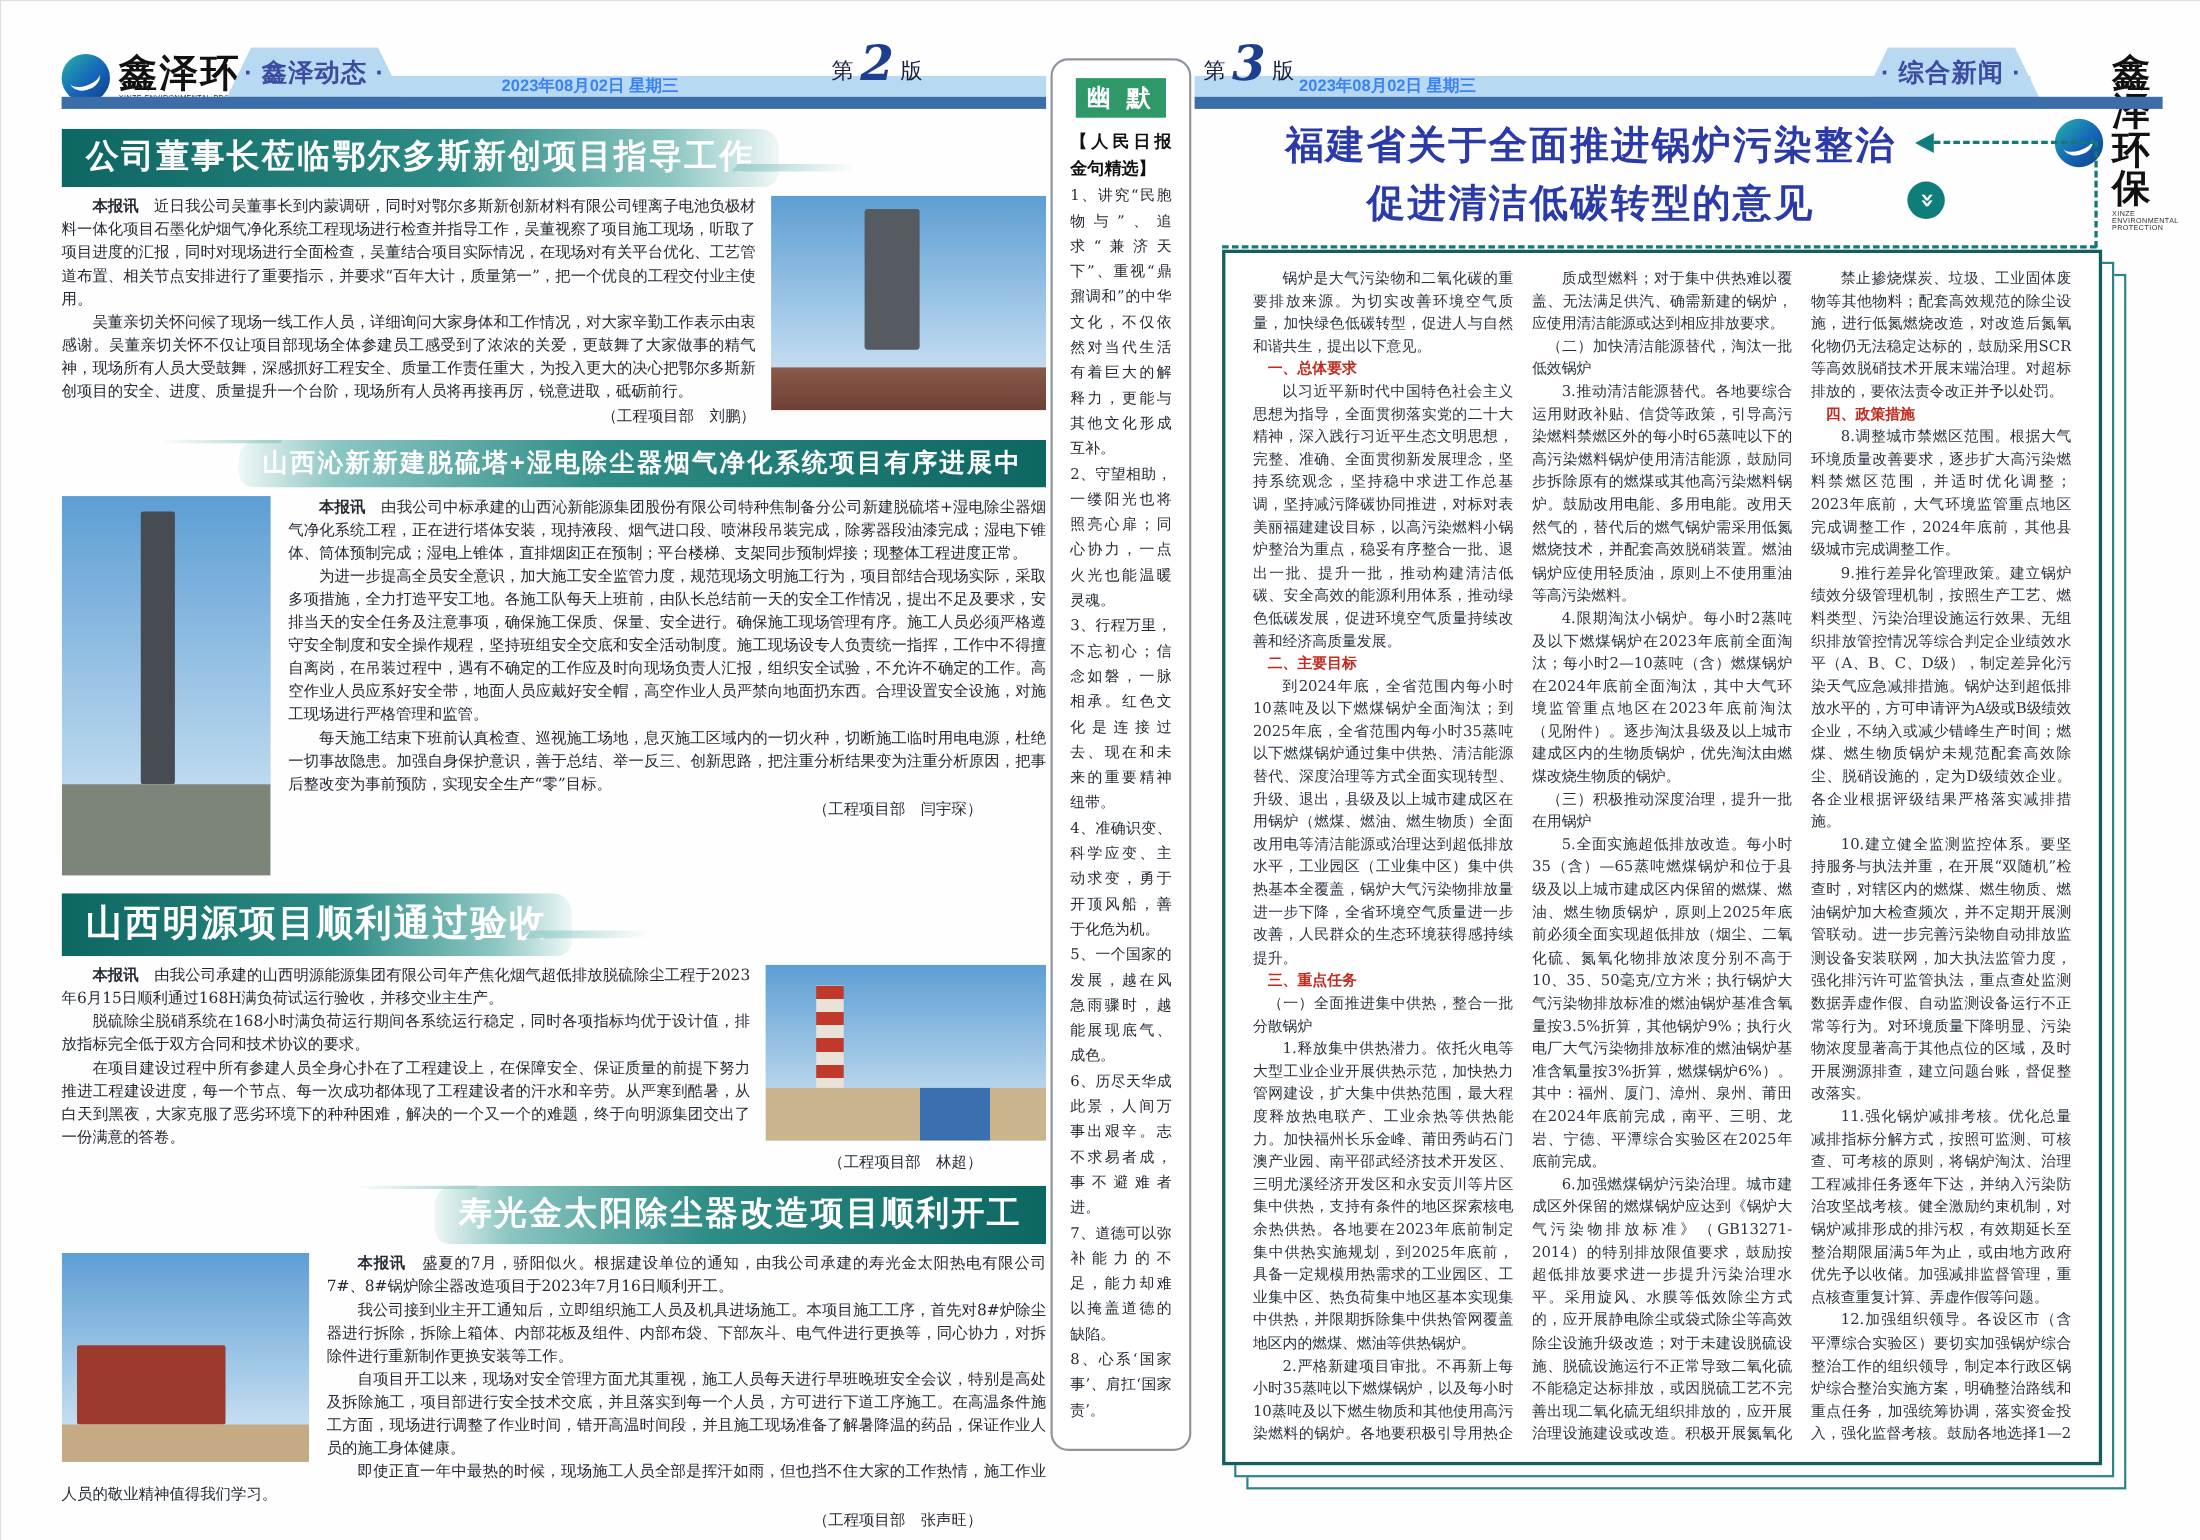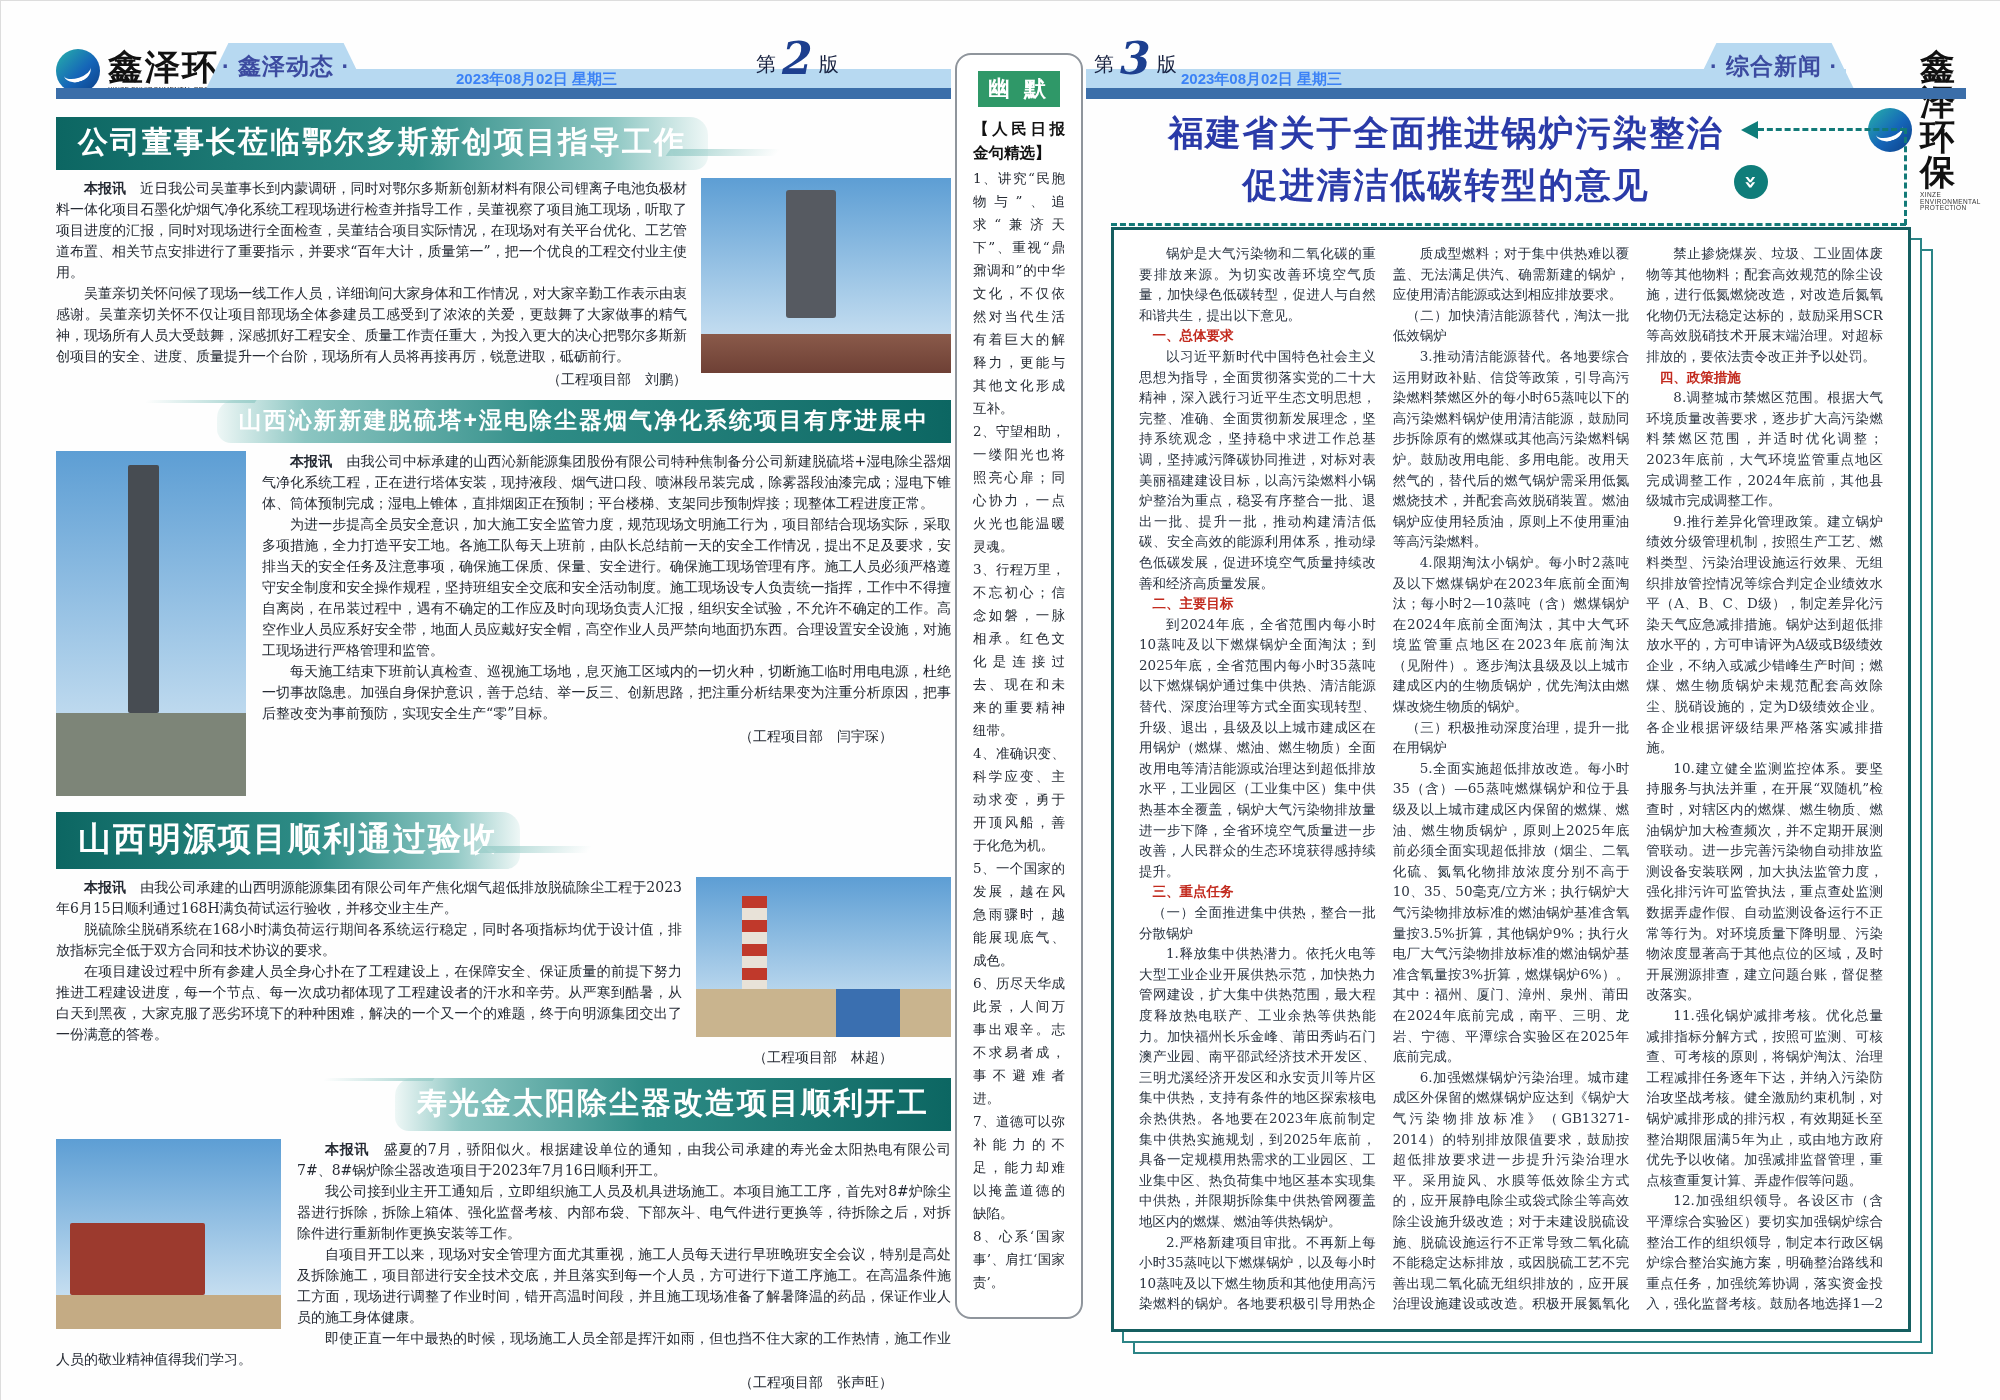--- a/index.html
+++ b/index.html
@@ -142,21 +142,21 @@
         <p class="byline">（工程项目部　林超）</p>
       </div>
     </article>
 
     <article class="art" style="margin-top:10px;">
       <div class="hl ar" style="font-size:30px;"><span>寿光金太阳除尘器改造项目顺利开工</span></div>
       <div class="abody" style="margin-top:8px;">
         <div class="ph fl ph4" style="width:225px;height:190px;"></div>
         <div>
             <p><b class="lead">本报讯</b>　盛夏的7月，骄阳似火。根据建设单位的通知，由我公司承建的寿光金太阳热电有限公司7#、8#锅炉除尘器改造项目于2023年7月16日顺利开工。</p>
-            <p>我公司接到业主开工通知后，立即组织施工人员及机具进场施工。本项目施工工序，首先对8#炉除尘器进行拆除，拆除上箱体、强化监督考核、内部布袋、下部灰斗、电气件进行更换等，待拆除之后，对拆除件进行重新制作更换安装等工作。</p>
+            <p>我公司接到业主开工通知后，立即组织施工人员及机具进场施工。本项目施工工序，首先对8#炉除尘器进行拆除，拆除上箱体、内部花板及组件、内部布袋、下部灰斗、电气件进行更换等，同心协力，对拆除件进行重新制作更换安装等工作。</p>
             <p>自项目开工以来，现场对安全管理方面尤其重视，施工人员每天进行早班晚班安全会议，特别是高处及拆除施工，项目部进行安全技术交底，并且落实到每一个人员，方可进行下道工序施工。在高温条件施工方面，现场进行调整了作业时间，错开高温时间段，并且施工现场准备了解暑降温的药品，保证作业人员的施工身体健康。</p>
             <p>即使正直一年中最热的时候，现场施工人员全部是挥汗如雨，但也挡不住大家的工作热情，施工作业人员的敬业精神值得我们学习。</p>
           </div>
         <p class="byline">（工程项目部　张声旺）</p>
       </div>
     </article>
   </section>
 
   <aside class="sidebar">
     <div class="badge">幽 默</div>

